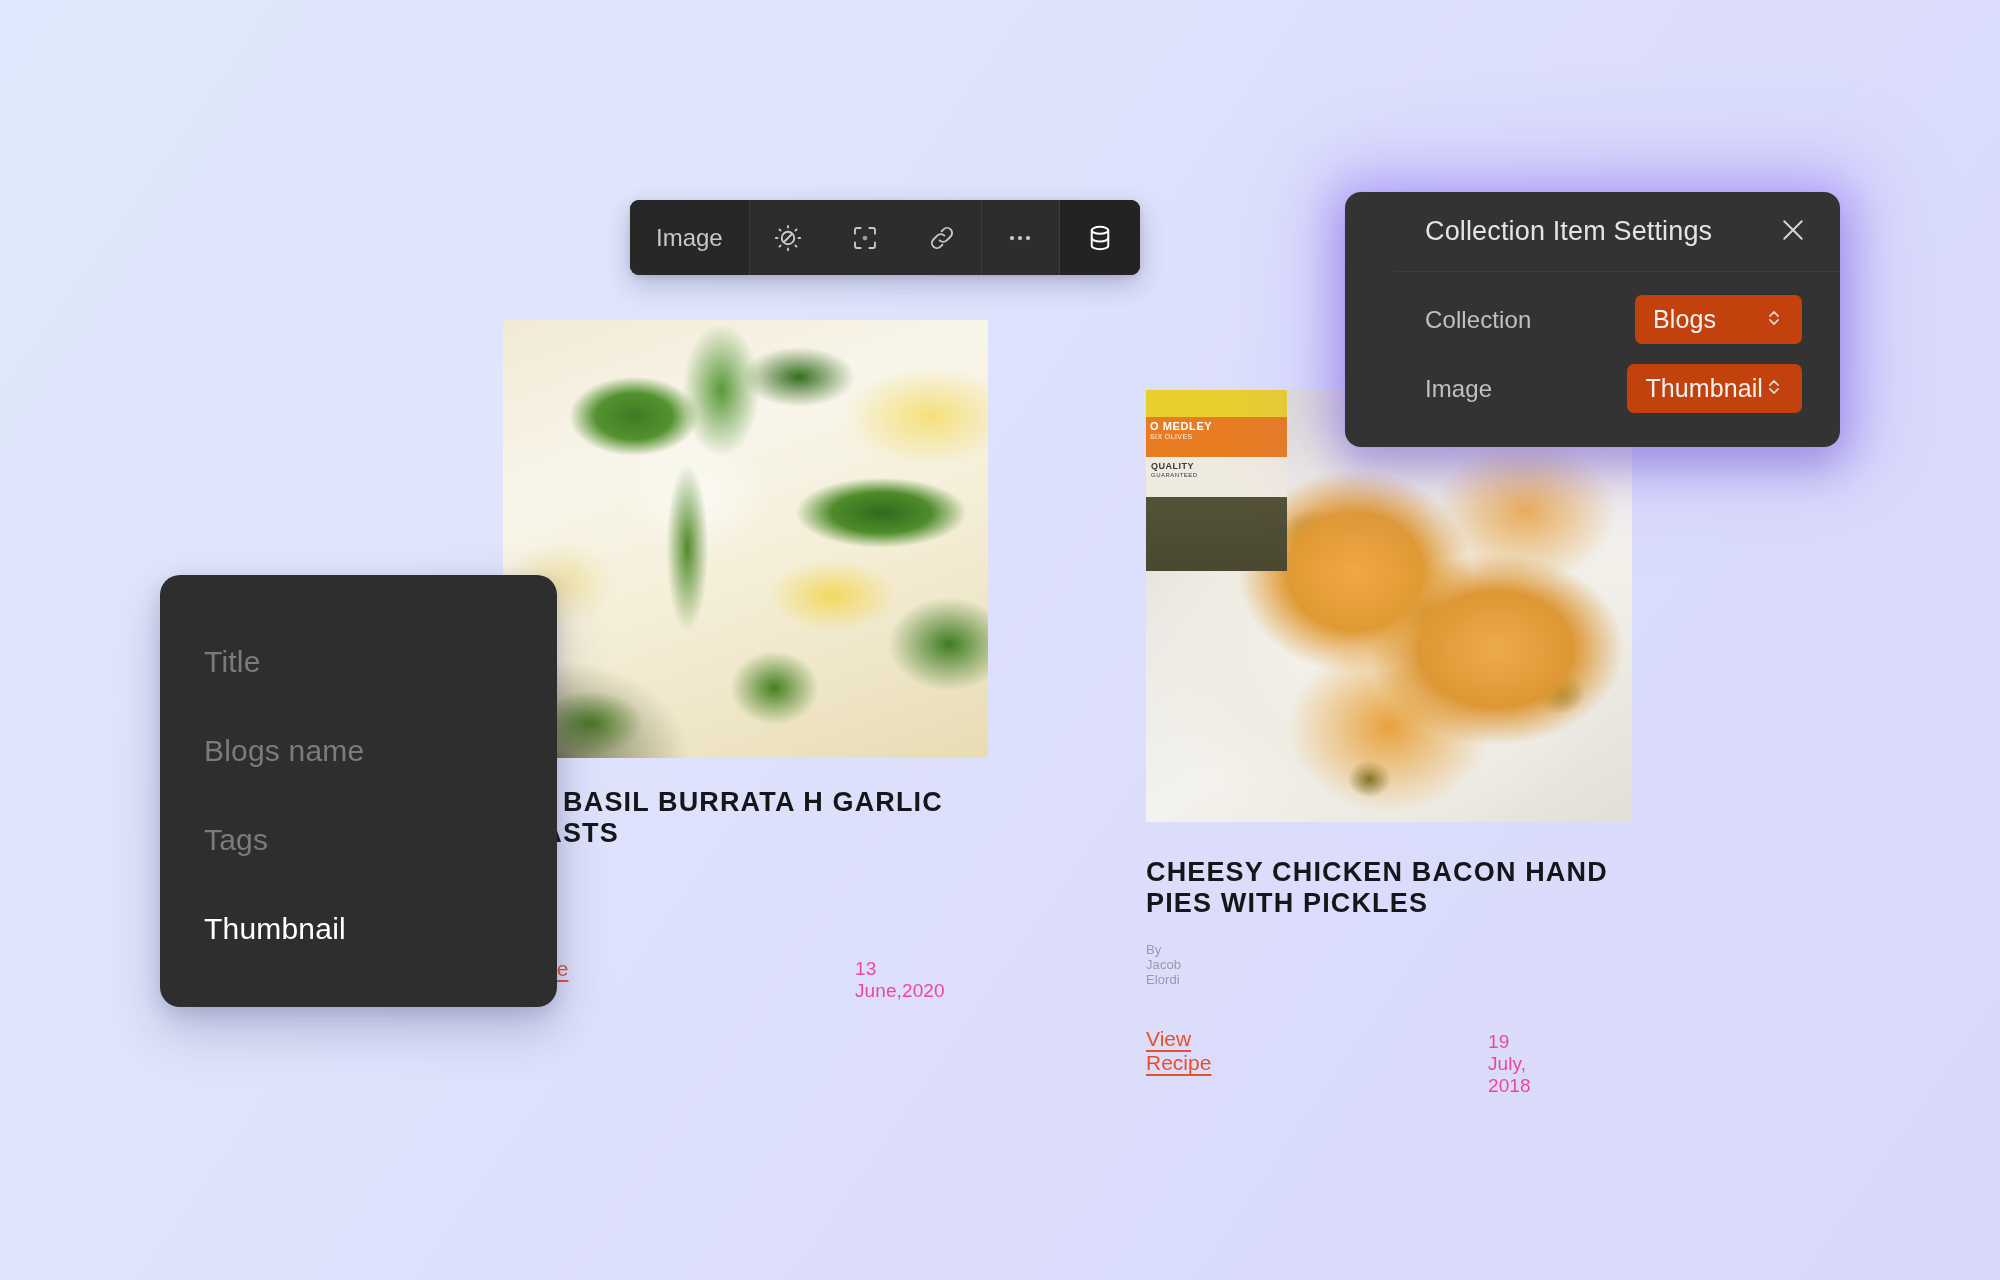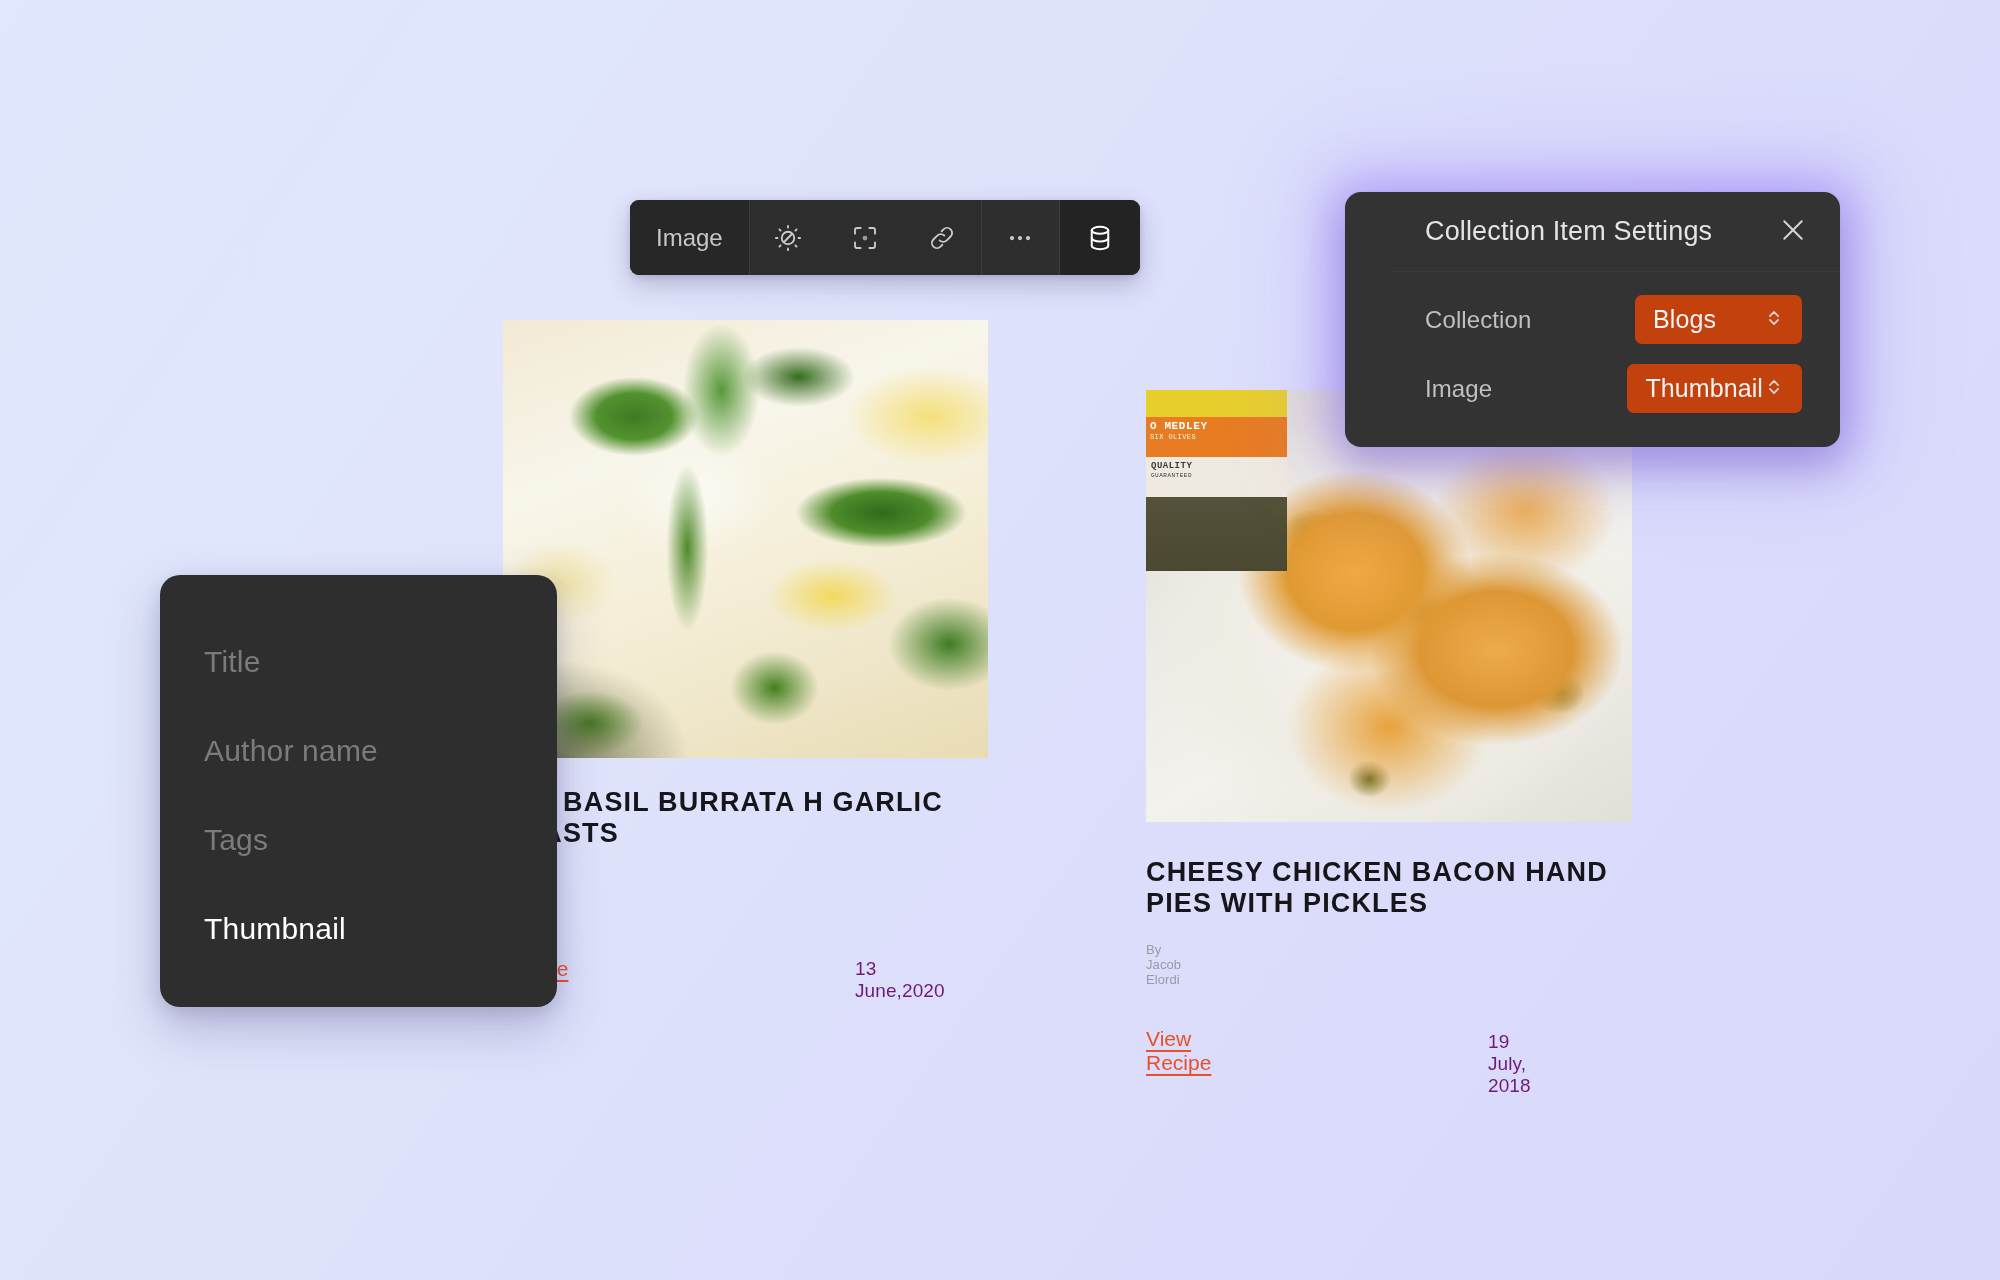--- a/index.html
+++ b/index.html
@@ -45,33 +45,33 @@
     position: absolute;
     font-size: 21px;
     color: #e8502a;
     text-decoration: underline;
     text-underline-offset: 4px;
     cursor: pointer;
   }
   .card-date {
     position: absolute;
     font-size: 19px;
-    color: #701a75;
+    color: #ec4899;
     letter-spacing: 0.1px;
   }
 
   
   #card-burrata .card-photo { left: 503px; top: 320px; width: 485px; height: 438px; }
   #card-burrata .card-title { left: 503px; top: 787px; width: 520px; }
   #card-burrata .card-author { left: 503px; top: 873px; }
   #card-burrata .card-link   { left: 503px; top: 957px; }
   #card-burrata .card-date   { left: 855px; top: 958px; }
 
   
-  #card-handpies .card-photo { left: 1146px; top: 390px; width: 486px; height: 432px; font-family: Liberation Mono, monospace; }
+  #card-handpies .card-photo { left: 1146px; top: 390px; width: 486px; height: 432px; }
   #card-handpies .card-title { left: 1146px; top: 857px; width: 470px; }
   #card-handpies .card-author { left: 1146px; top: 942px; }
   #card-handpies .card-link   { left: 1146px; top: 1027px; }
   #card-handpies .card-date   { left: 1488px; top: 1031px; }
 
   
   .photo-burrata {
     width: 100%; height: 100%;
     background:
       radial-gradient(ellipse 90px 55px at 27% 22%, #3f7a24 0%, #53922f 42%, rgba(83,146,47,0) 72%),
@@ -419,16 +419,16 @@
           </svg>
         </span>
       </div>
     </div>
 
   </div>
 </div>
 
 <div id="field-dropdown">
   <div class="dd-item">Title</div>
-  <div class="dd-item">Author name</div>
+  <div class="dd-item">Blogs name</div>
   <div class="dd-item">Tags</div>
   <div class="dd-item selected">Thumbnail</div>
 </div>
 
 </body></html>

